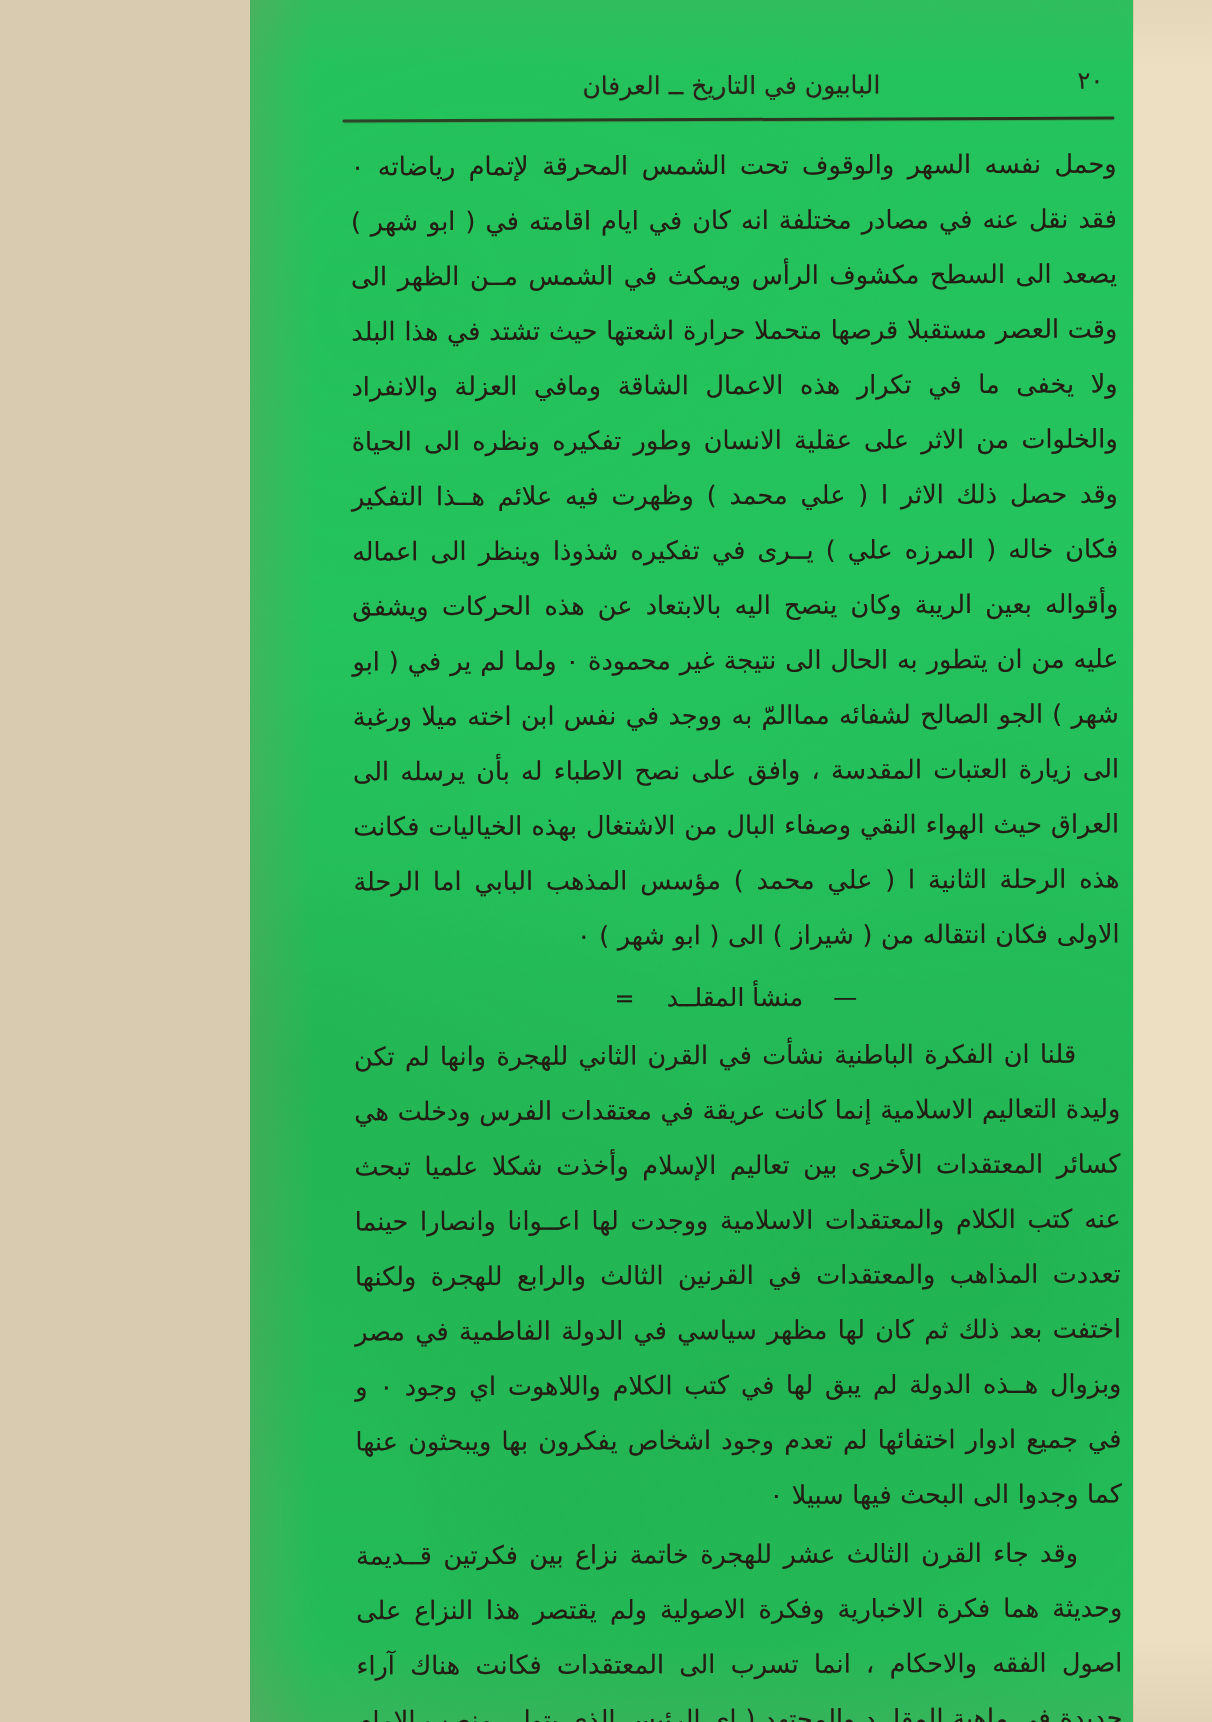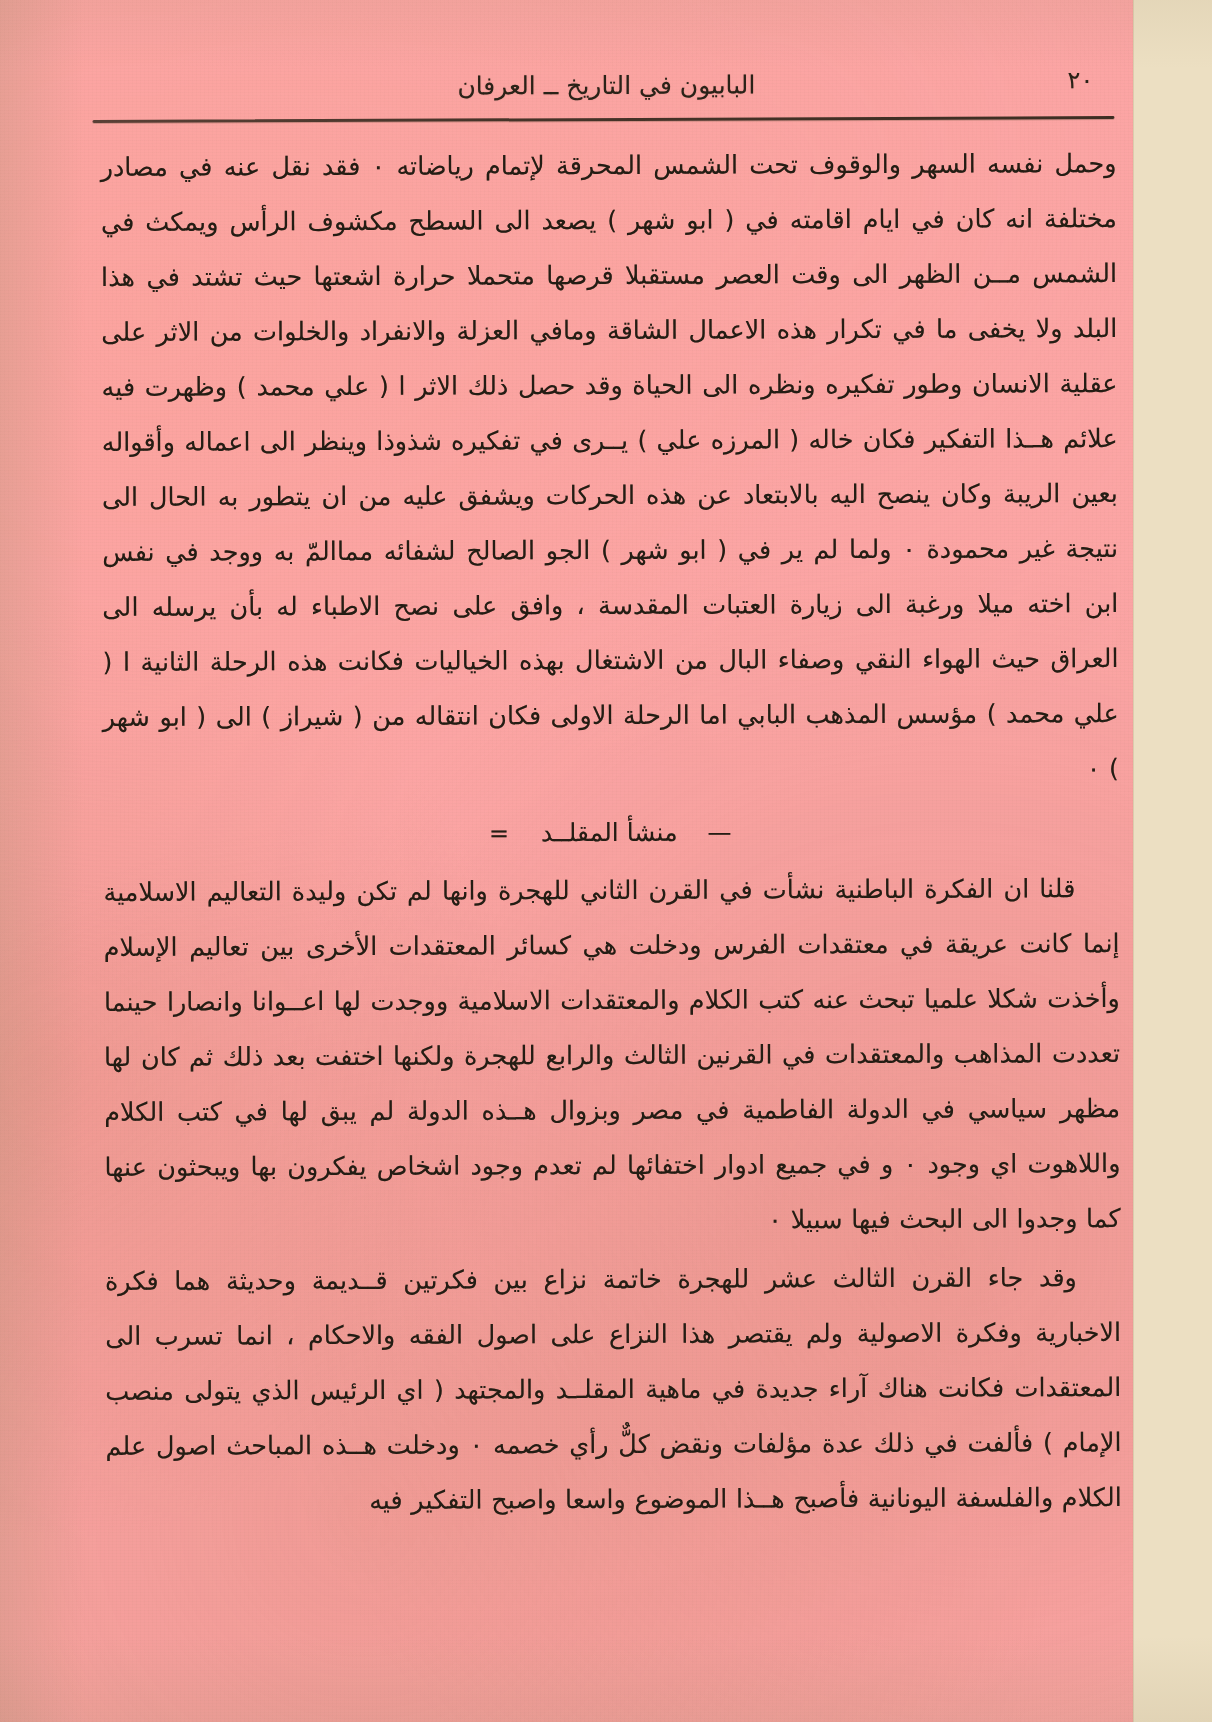--- a/index.html
+++ b/index.html
@@ -5,24 +5,24 @@
 <style>
   html, body {
     margin: 0;
     padding: 0;
     background: #d8cbb0;
   }
 
   
   .scan {
     position: relative;
-    width: 1212px;
+    width: 962px;
     height: 1722px;
     overflow: hidden;
-    background: #fca5a5;
+    background: #22c55e;
     font-family: "DejaVu Sans", "Liberation Sans", sans-serif;
   }
 
   
   .scan::before {
     content: "";
     position: absolute;
     inset: 0;
     pointer-events: none;
     background:
@@ -90,21 +90,21 @@
   .head-title {
     font-size: 25px;
     color: #2a2218;
     letter-spacing: .4px;
     text-shadow: 0 0 1px rgba(60,48,32,.35);
     white-space: nowrap;
   }
   .page-number {
     position: absolute;
     top: 68px;
-    right: 119px;
+    right: 109px;
     font-size: 24px;
     color: #2a2218;
     letter-spacing: 2px;
     text-shadow: 0 0 1px rgba(60,48,32,.3);
   }
 
   .head-rule {
     position: absolute;
     top: 118px;
     right: 98px;

